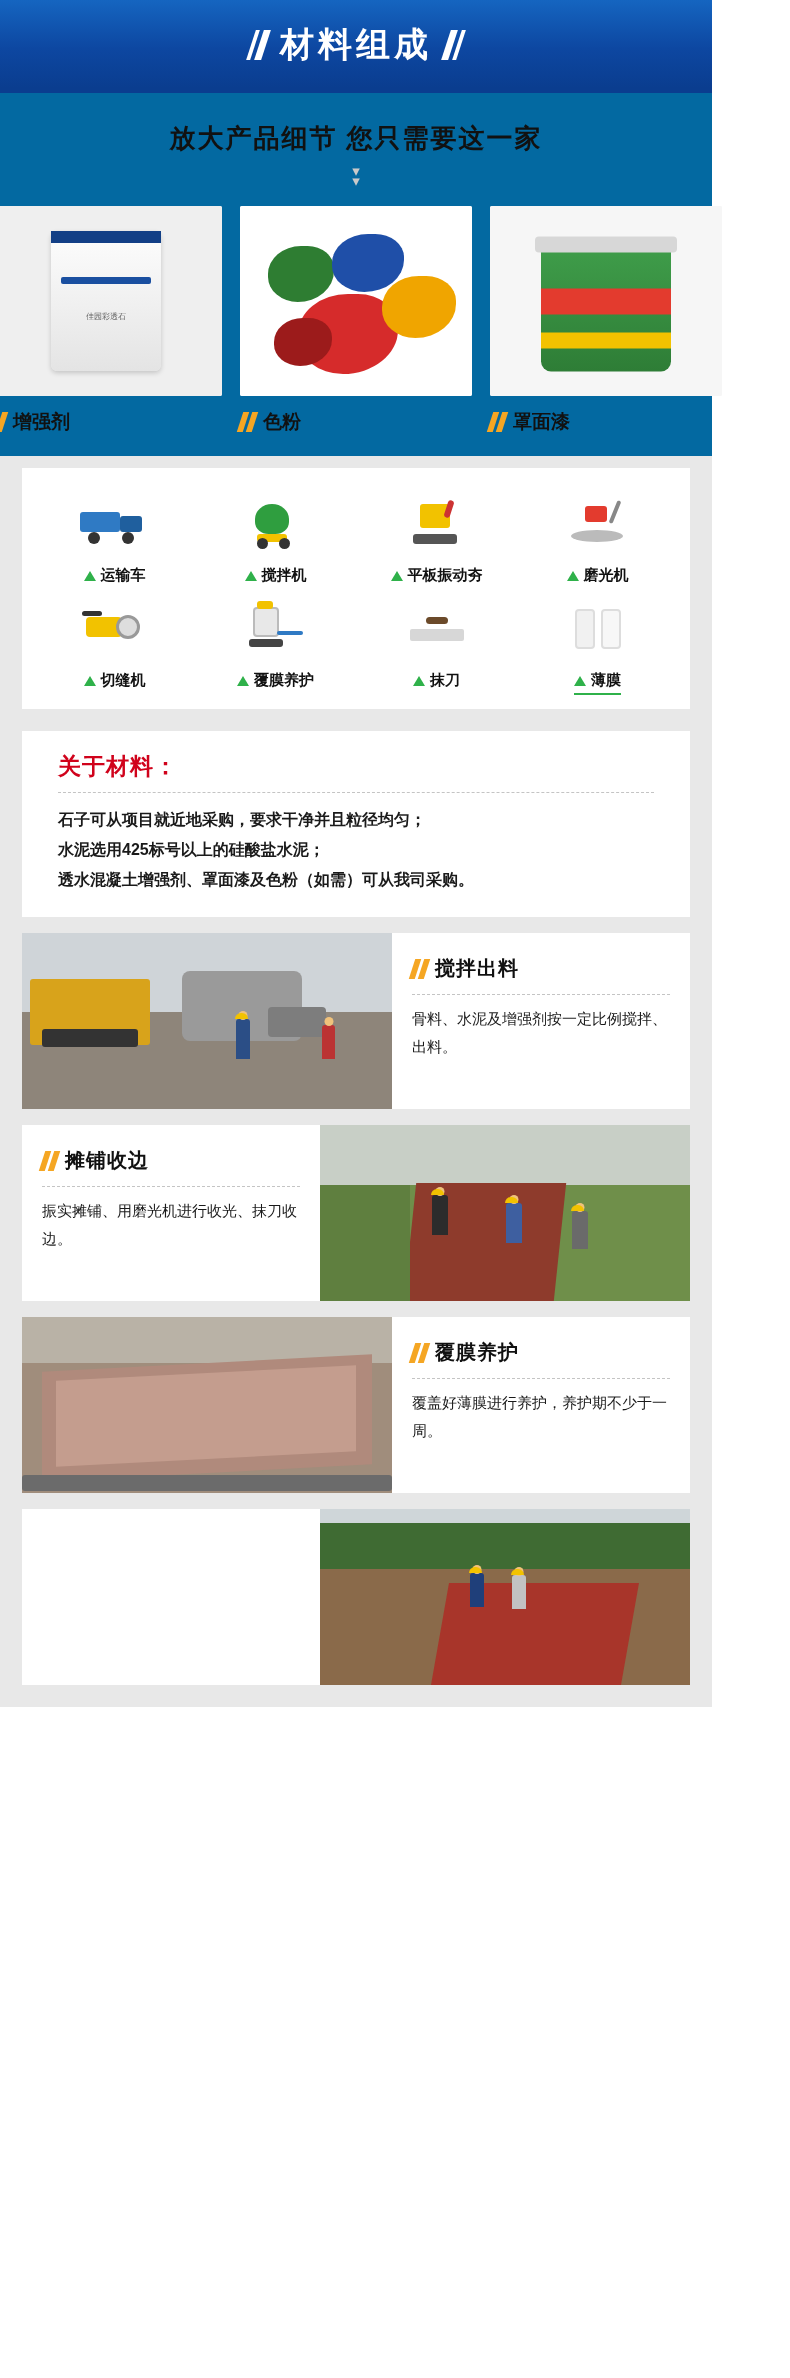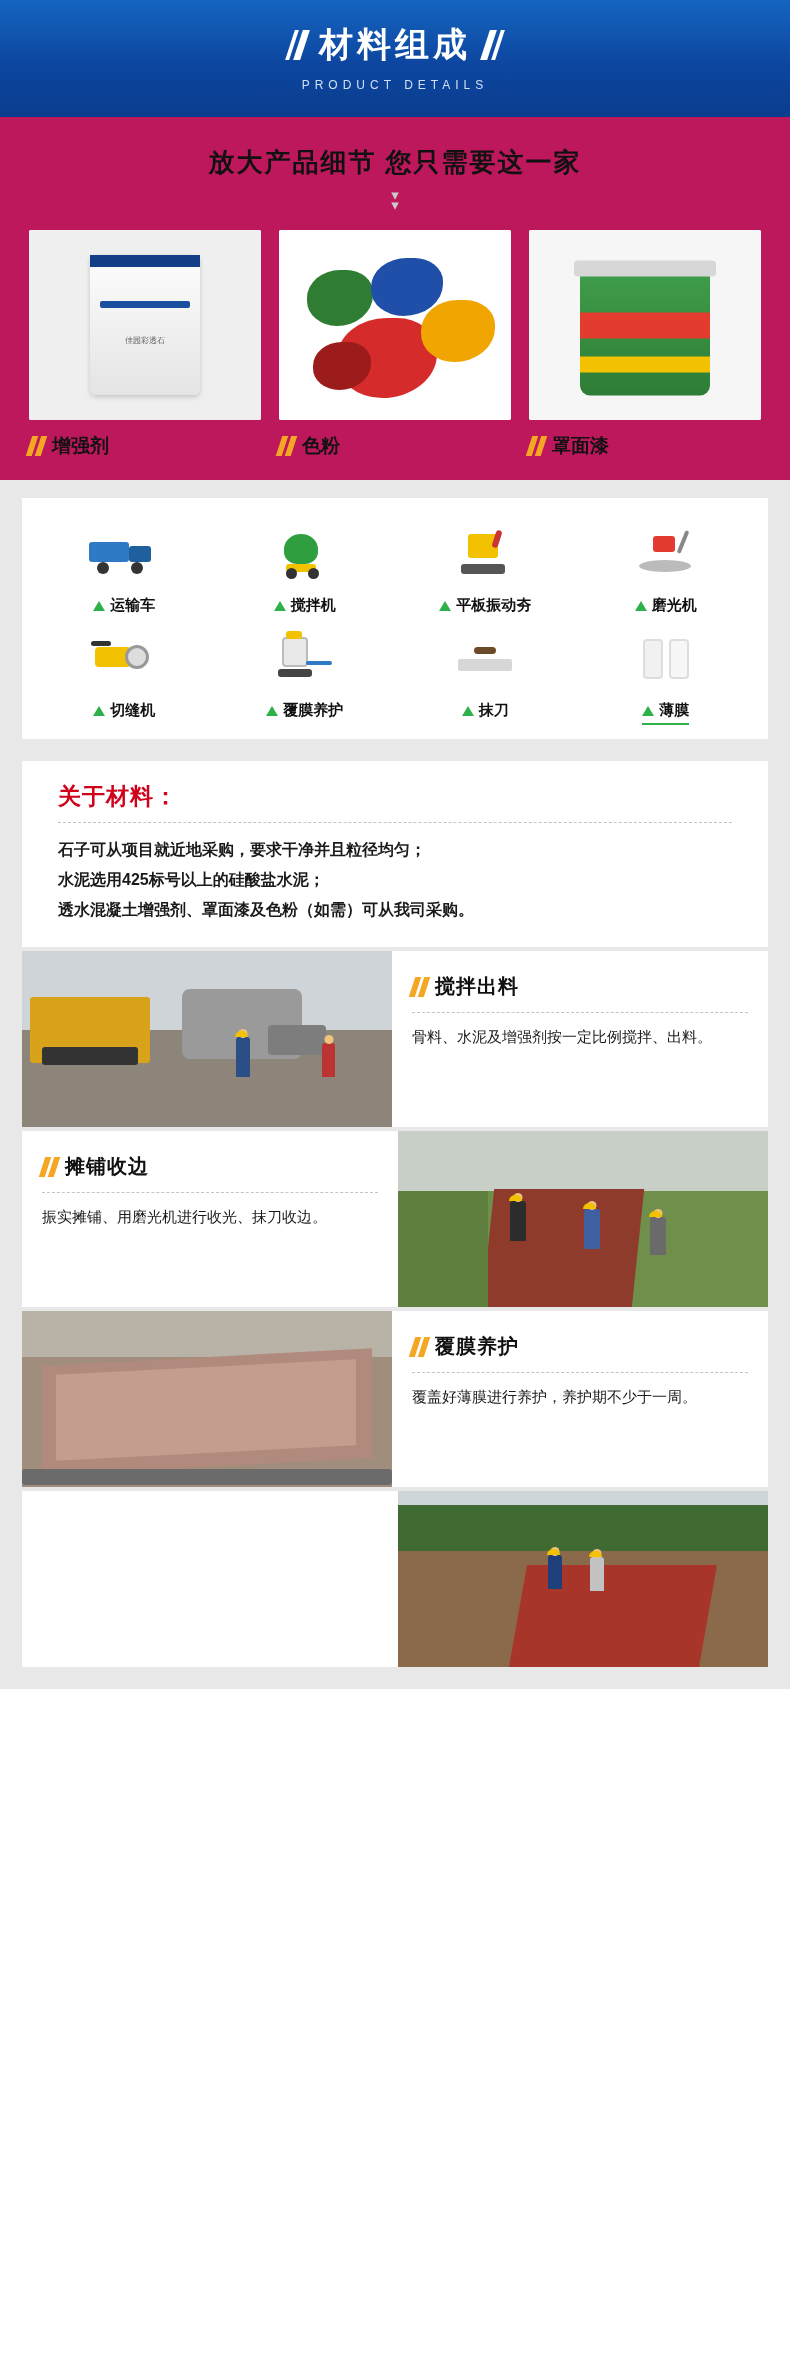--- a/index.html
+++ b/index.html
@@ -2,21 +2,21 @@
 <html><head>
 <meta charset="utf-8">
 <style>
   * { box-sizing: border-box; margin: 0; padding: 0; }
   body {
     width: 790px;
     font-family: "Liberation Sans", "DejaVu Sans", sans-serif;
     background: #ffffff;
     color: #222;
   }
-  .page { width: 790px; position: relative; background:#be185d; }
+  .page { width: 712px; position: relative; background:#0369a1; }
 
   
   .banner {
     background: linear-gradient(180deg,#1565c0 0%, #0d47a1 55%, #0a3d8f 100%);
     padding: 22px 0 20px;
     text-align: center;
     position: relative;
   }
   .banner-title-row {
     display: flex;
@@ -92,21 +92,21 @@
   }
   .bar.b2 { background:#f5a623; }
   .label-text {
     font-size: 19px; font-weight: bold; color: #111;
     flex: 1; 
   }
 
   
   .tools-wrap {
     background: #e8e8e8;
-    padding: 18px 22px 22px;
+    padding: 12px 22px 22px;
     margin-top: 18px;
   }
   .tools-card {
     background: #fff;
     padding: 18px 12px 14px;
   }
   .tools-grid {
     display: grid;
     grid-template-columns: repeat(4, 1fr);
     row-gap: 6px;
@@ -152,21 +152,21 @@
     font-size: 16px;
     line-height: 30px;
     color: #1a1a1a;
     font-weight: bold;
   }
 
   
   .step {
     background: #fff;
     display: flex;
-    margin-top: 4px;
+    margin-top: 16px;
     min-height: 176px;
   }
   .step.reverse { flex-direction: row-reverse; }
   .step-img { width: 370px; height: 176px; overflow: hidden; position: relative; }
   .step-body { flex: 1; padding: 22px 20px 18px; }
   .step-head {
     display: flex; align-items: center; gap: 8px;
   }
   .step-title {
     font-size: 20px; font-weight: bold; color: #111;
@@ -232,21 +232,20 @@
       <span class="slashes">
         <span class="slash thin"></span>
           <span class="slash"></span>
       </span>
       <span class="banner-title">材料组成</span>
       <span class="slashes">
         <span class="slash"></span>
           <span class="slash thin"></span>
       </span>
     </div>
-    <div class="banner-sub">PRODUCT DETAILS</div>
   </div>
   <div class="banner-bottom-line"></div>
 
   <div class="lead">
     <div class="lead-title">放大产品细节   您只需要这一家</div>
     <div class="chev">▾<br>▾</div>
   </div>
 
   <div class="products">
 

